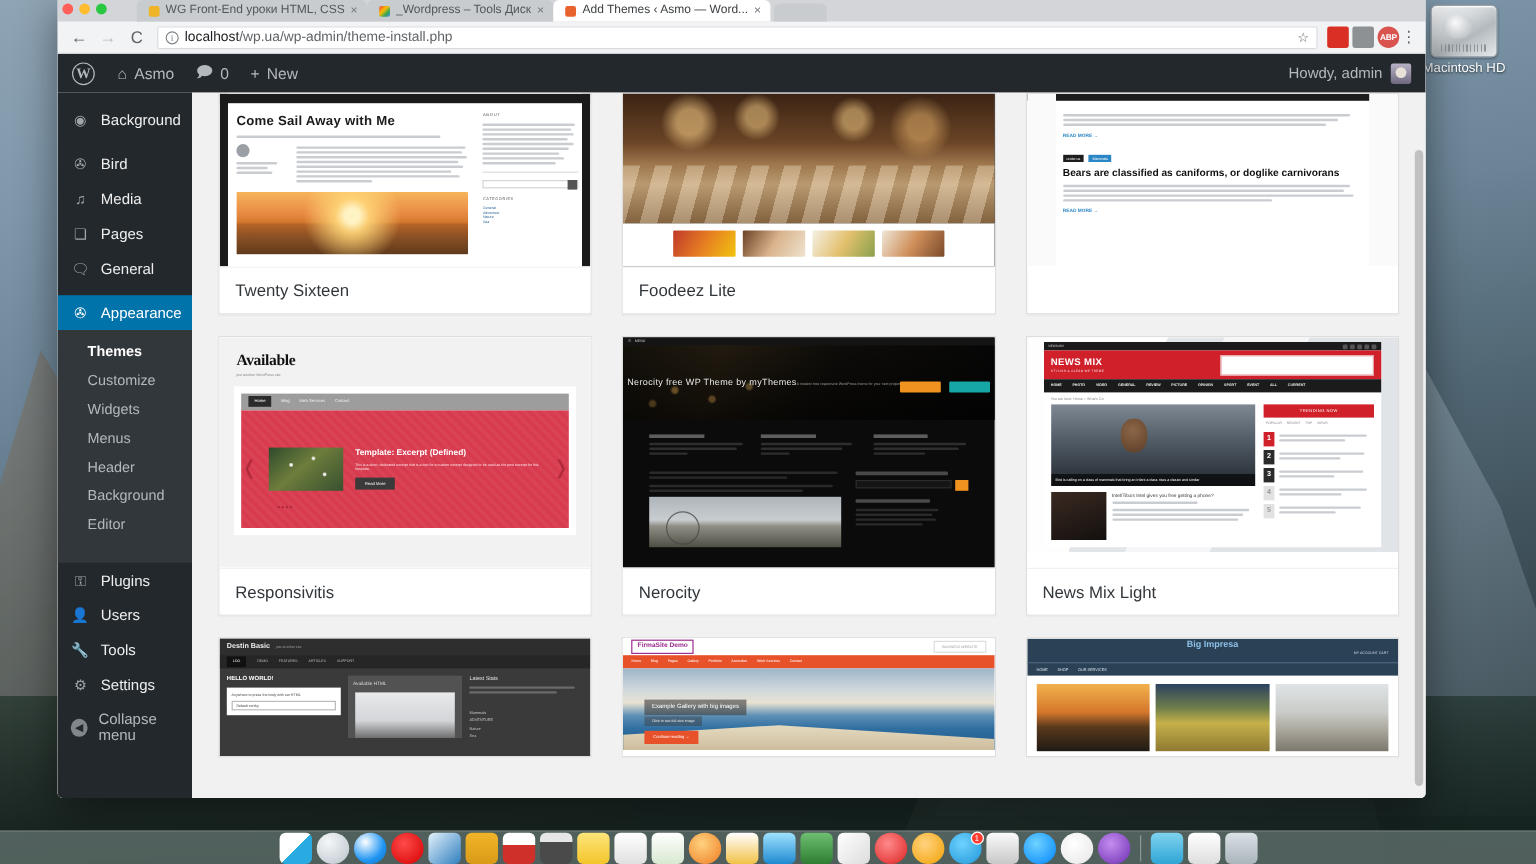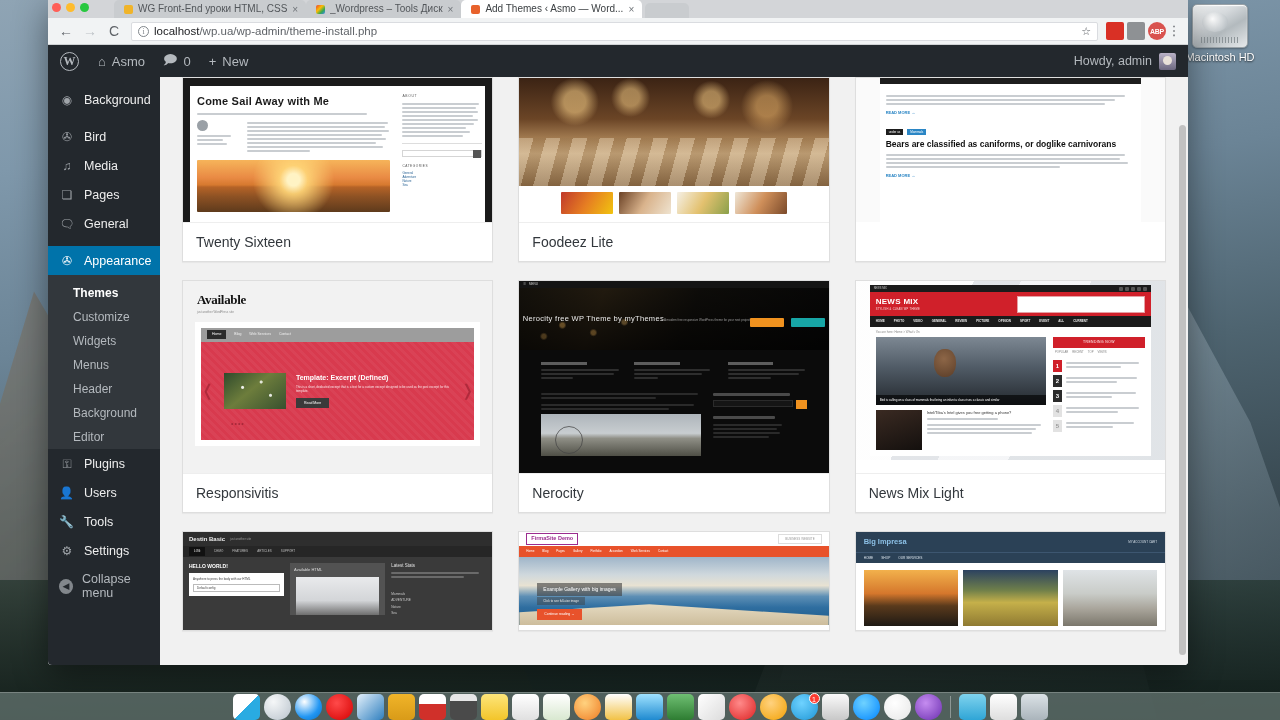--- a/index.html
+++ b/index.html
@@ -148,21 +148,21 @@
     color:#eee; font-size:12.5px; position:relative;
   }
   .menu-item .mi-icon { width:16px; text-align:center; color:#a0a5aa; font-size:12px; line-height:1; }
   .menu-item.current { background:#0073aa; color:#fff; }
   .menu-item.current .mi-icon { color:#fff; }
   .menu-item.current::after {
     content:""; position:absolute; right:-8px; top:50%; transform:translateY(-50%);
     border:8px solid transparent; border-left-color:#0073aa;
   }
   .menu-sep { height:8px; }
-  .submenu { background:#32373c; padding:6px 0 0; }
+  .submenu { background:#32373c; padding:6px 0 20px; }
   .sub-item { padding:4px 0 4px 25px; font-size:12px; color:#b4b9be; line-height:16px; }
   .sub-item.current { color:#fff; font-weight:bold; }
   .collapse { display:flex; align-items:center; gap:9px; height:30px; padding-left:11px; color:#b4b9be; font-size:12.5px; margin-top:6px;}
   .collapse .circ { width:15px; height:15px; border-radius:50%; background:#82878c; color:#23282d;
                      font-size:9px; text-align:center; line-height:15px; }
 
   
   .wp-content { flex:1; background:#f1f1f1; position:relative; overflow:hidden; padding:0 22px 0 22px; }
   .theme-grid { display:grid; grid-template-columns:repeat(3,1fr); gap:18px 25px; padding-top:0; }
   .theme-card {
@@ -387,21 +387,21 @@
   .firma .hero { height:68px; position:relative; overflow:hidden;
     background: linear-gradient(to bottom, #9fb5c9 0%, #cfd8dd 26%, #e8e2d2 42%, #5d8fb5 58%, #2f6ea0 74%, #1d5a88 100%); }
   .firma .hero .sand { position:absolute; left:0; right:0; bottom:0; height:22px;
     background: linear-gradient(to bottom,#e6dcc3,#cdbd9c); clip-path: polygon(0 42%, 42% 6%, 100% 58%, 100% 100%, 0 100%); }
   .firma .hero .cap { position:absolute; left:18px; top:26px; background:rgba(60,60,60,.6); color:#fff; font-size:5px; padding:3px 6px;}
   .firma .hero .cap2 { position:absolute; left:18px; top:40px; background:rgba(60,60,60,.45); color:#e5e5e5; font-size:3px; padding:2px 6px;}
   .firma .hero .btn { position:absolute; left:18px; top:52px; background:#e8522b; color:#fff; font-size:3.4px; padding:3px 7px;}
 
   
   .impresa { background:#fff; }
-  .impresa .top { height:20px; background:#2b4156; display:flex; align-items:center; padding:0 8px;}
+  .impresa .top { height:20px; background:#2b4156; display:flex; align-items:center; padding:0 8px;flex-direction:column;}
   .impresa .top .logo { color:#8cc0e6; font-size:7.5px; font-weight:bold;}
   .impresa .top .r { margin-left:auto; color:#cfd9e2; font-size:3px; display:flex; gap:6px;}
   .impresa .nav { height:11px; background:#2b4156; border-top:1px solid #3d5670; display:flex; align-items:center; gap:8px; padding:0 8px;}
   .impresa .nav span { font-size:3.2px; color:#dbe4ec;}
   .impresa .gal { display:flex; gap:5px; padding:7px 8px;}
   .impresa .gal div { flex:1; height:56px; }
   .impresa .g1 { background:linear-gradient(to bottom,#f2b14c 0%, #d5772c 42%, #5a3a1c 64%, #1f1a14 100%); }
   .impresa .g2 { background:linear-gradient(to bottom,#2c4260 0%, #6f7f4a 36%, #c5b04a 58%, #8f7a32 100%); }
   .impresa .g3 { background:linear-gradient(to bottom,#dfe3e6 0%, #c9ccc8 42%, #a8a49a 70%, #7b776c 100%); }
 

